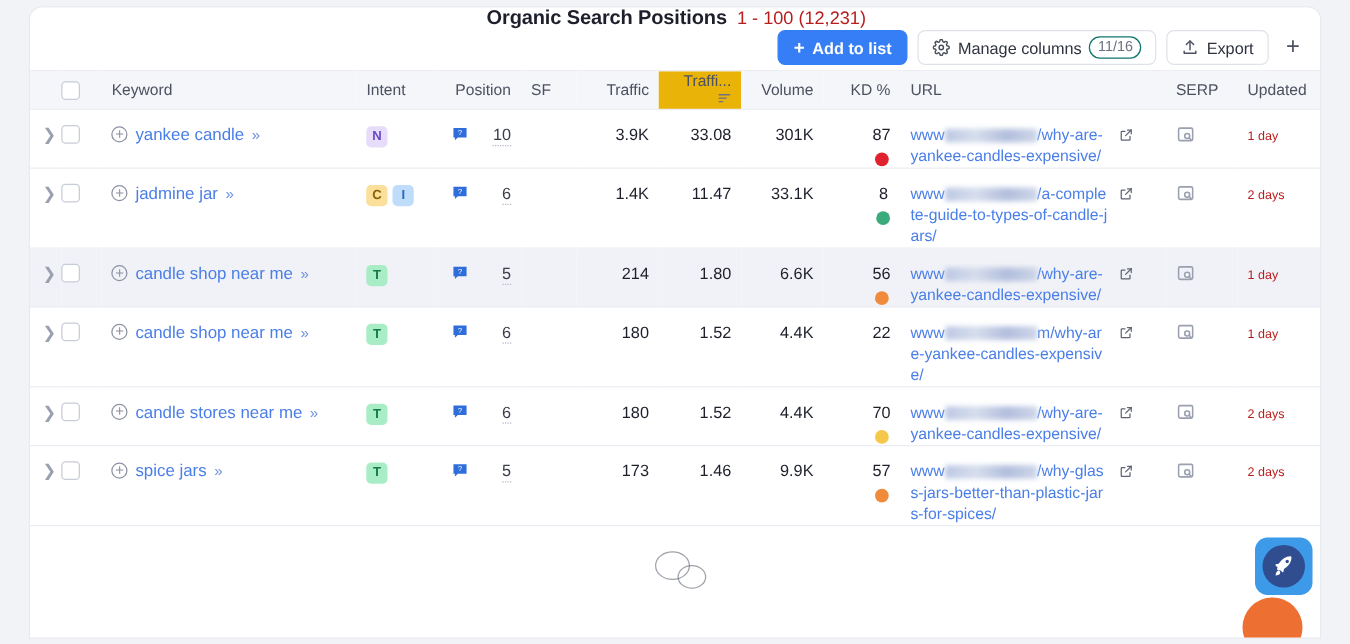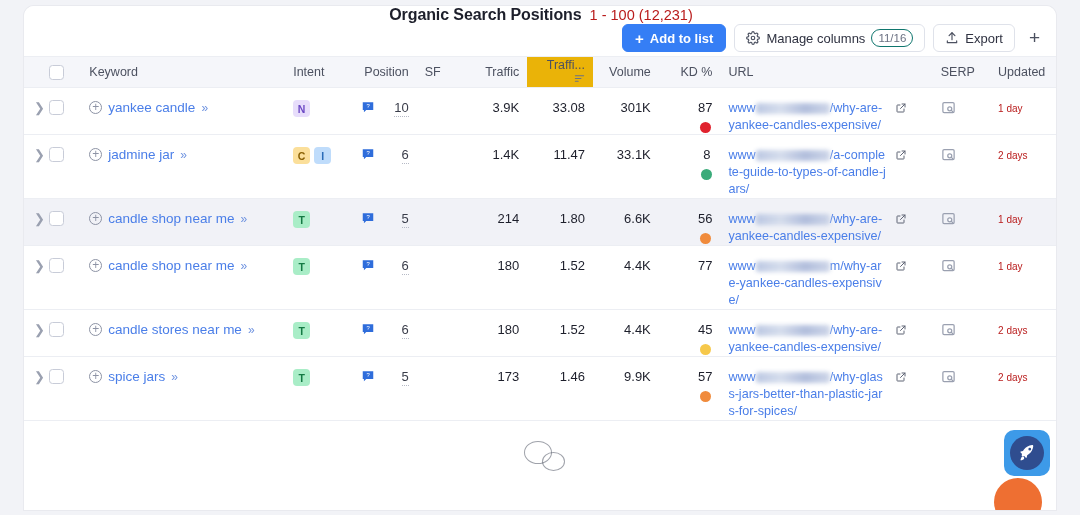--- a/index.html
+++ b/index.html
@@ -422,21 +422,21 @@
                 <text x="12" y="14" font-size="10" fill="#fff" text-anchor="middle" font-family="Liberation Sans">?</text>
               </svg></span>
       <span class="pos-val">6</span>
     </td>
     <td class="c-sf pad"></td>
     <td class="c-tr pad num">180</td>
     <td class="c-trp pad num">1.52</td>
     <td class="c-vol pad num">4.4K</td>
     <td class="c-kd pad num">
       <span class="kd-wrap">
-        <span>77</span>
+        <span>22</span>
         <span class="kd-dot" style="background:#f5c council"></span>
       </span>
     </td>
     <td class="c-url pad">
       <span class="url-cell">
         <span class="url-txt">www<span class="blur" style="width:74px"></span>m/why-are-yankee-candles-expensive/</span>
         <svg class="ext-icon" width="12" height="12" viewBox="0 0 24 24" fill="none" stroke="#5f6475" stroke-width="2" stroke-linecap="round">
                 <path d="M14 4h6v6"></path>
                 <path d="M20 4l-9 9"></path>
                 <path d="M18 14v5a1 1 0 0 1-1 1H5a1 1 0 0 1-1-1V7a1 1 0 0 1 1-1h5"></path>
@@ -473,21 +473,21 @@
                 <text x="12" y="14" font-size="10" fill="#fff" text-anchor="middle" font-family="Liberation Sans">?</text>
               </svg></span>
       <span class="pos-val">6</span>
     </td>
     <td class="c-sf pad"></td>
     <td class="c-tr pad num">180</td>
     <td class="c-trp pad num">1.52</td>
     <td class="c-vol pad num">4.4K</td>
     <td class="c-kd pad num">
       <span class="kd-wrap">
-        <span>45</span>
+        <span>70</span>
         <span class="kd-dot" style="background:#f6c84a"></span>
       </span>
     </td>
     <td class="c-url pad">
       <span class="url-cell">
         <span class="url-txt">www<span class="blur" style="width:74px"></span>/why-are-yankee-candles-expensive/</span>
         <svg class="ext-icon" width="12" height="12" viewBox="0 0 24 24" fill="none" stroke="#5f6475" stroke-width="2" stroke-linecap="round">
                 <path d="M14 4h6v6"></path>
                 <path d="M20 4l-9 9"></path>
                 <path d="M18 14v5a1 1 0 0 1-1 1H5a1 1 0 0 1-1-1V7a1 1 0 0 1 1-1h5"></path>

